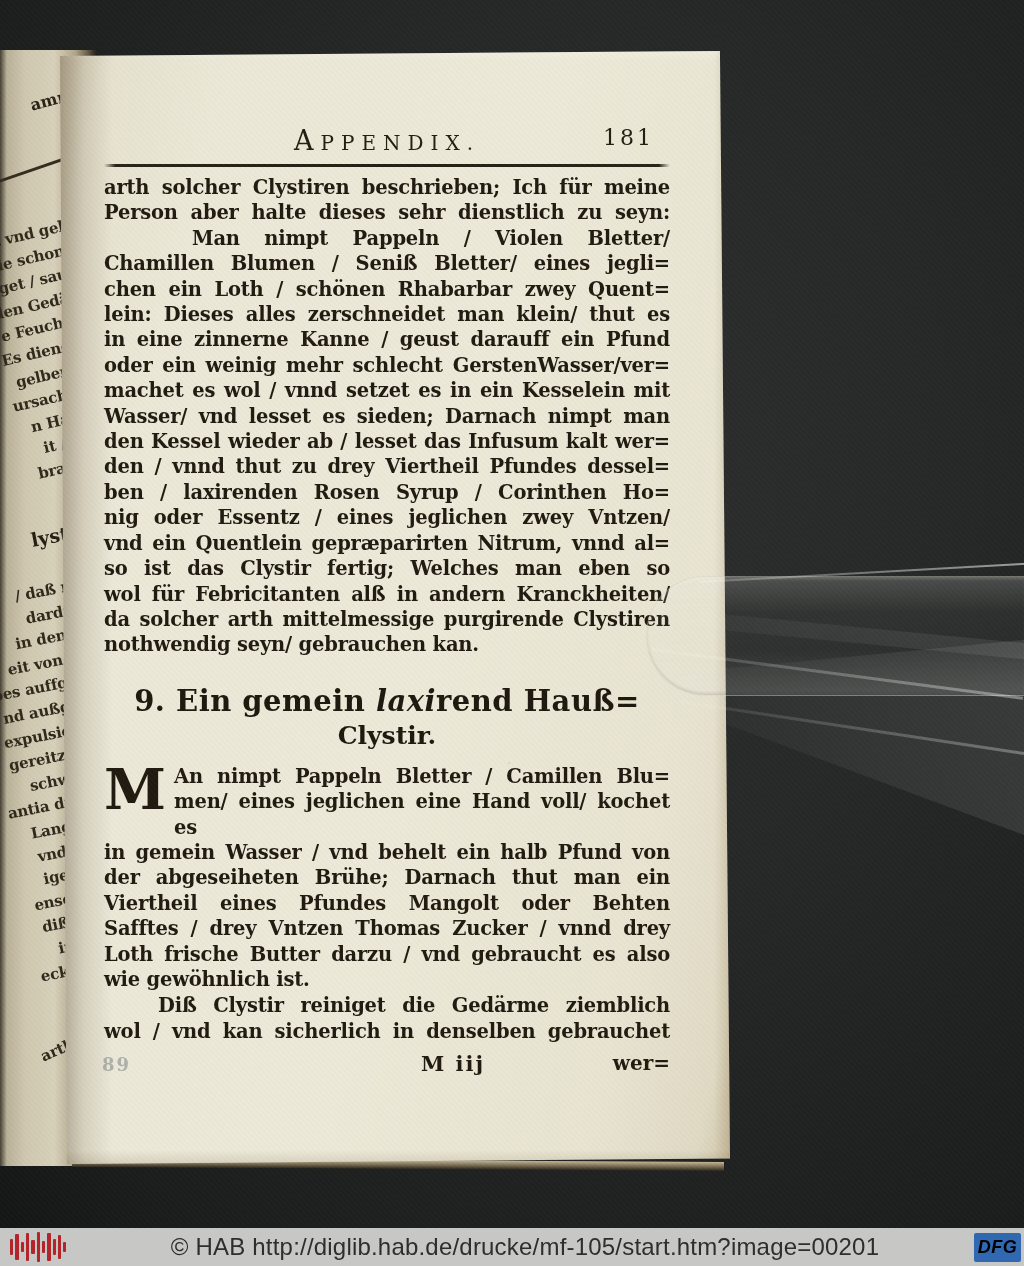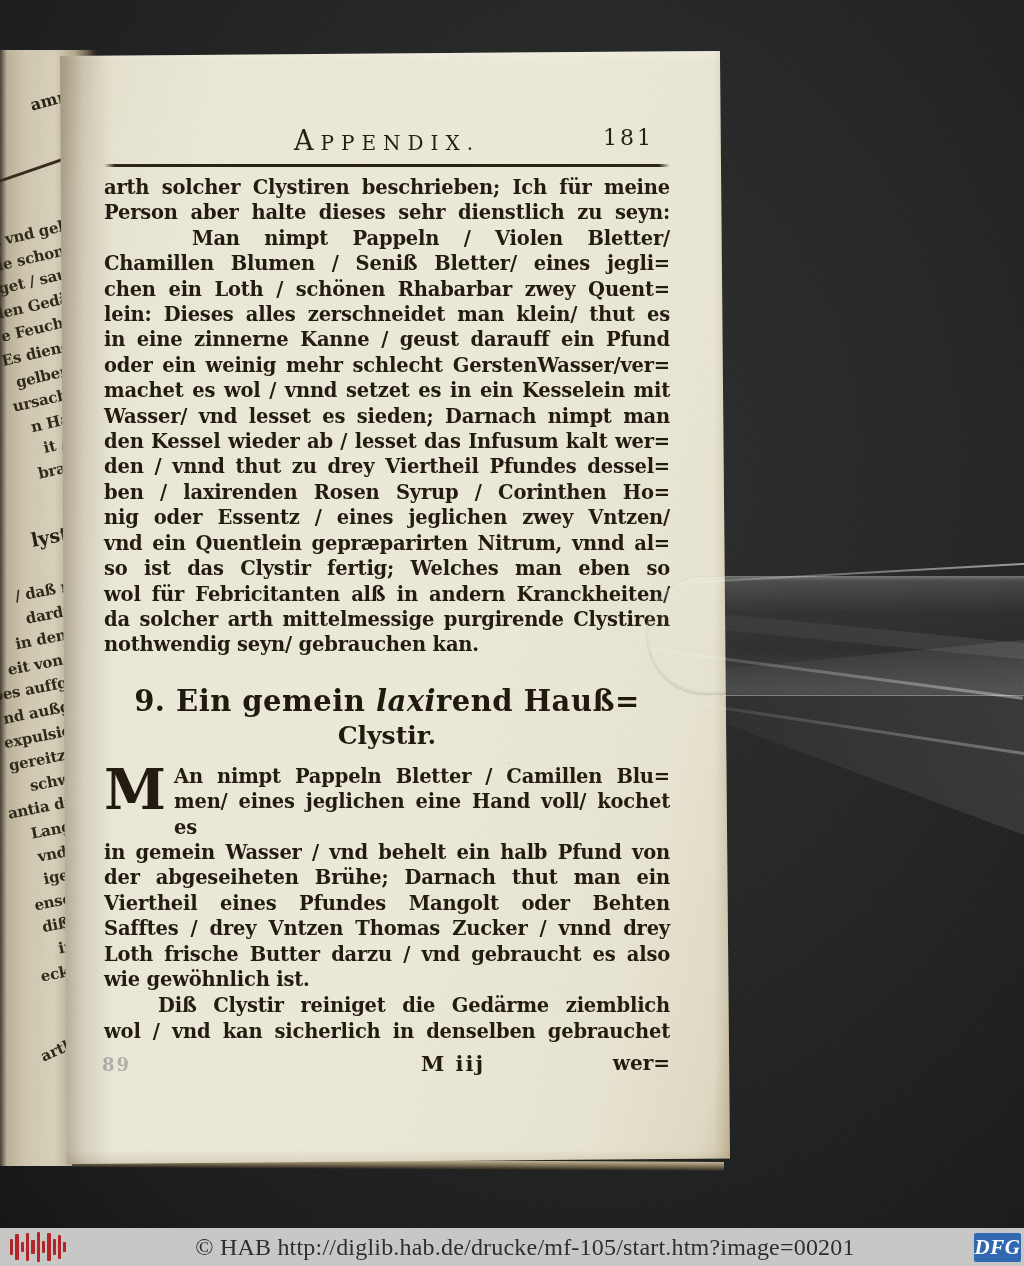--- a/index.html
+++ b/index.html
@@ -129,39 +129,39 @@
       background:linear-gradient(90deg, rgba(255,255,255,0.10), rgba(255,255,255,0.38));}
   .s3{left:680px;top:700px;width:348px;height:3px;transform:rotate(8.6deg);
       background:linear-gradient(90deg, rgba(255,255,255,0.06), rgba(255,255,255,0.30));}
   .s4{left:700px;top:612px;width:330px;height:16px;transform:rotate(5.5deg);
       background:linear-gradient(90deg, rgba(255,255,255,0.03), rgba(255,255,255,0.09));}
 
   
   .footer{
     position:absolute;left:0;bottom:0;width:1024px;height:38px;
     background:#c7c7c6;display:flex;align-items:center;
-    font-family:Liberation Serif, serif;
+    font-family:Liberation Sans, sans-serif;
   }
   .hab-logo{margin-left:10px;display:flex;align-items:center;gap:2px;width:66px;}
   .hab-logo span{display:block;width:3px;background:#b3242b;border-radius:1px;}
   .hab-logo span:nth-child(1){height:16px;}
   .hab-logo span:nth-child(2){height:26px;width:4px;}
   .hab-logo span:nth-child(3){height:10px;}
   .hab-logo span:nth-child(4){height:28px;}
   .hab-logo span:nth-child(5){height:14px;width:4px;}
   .hab-logo span:nth-child(6){height:30px;}
   .hab-logo span:nth-child(7){height:12px;}
   .hab-logo span:nth-child(8){height:28px;width:4px;}
   .hab-logo span:nth-child(9){height:16px;}
   .hab-logo span:nth-child(10){height:24px;}
   .hab-logo span:nth-child(11){height:10px;}
   .copyright{flex:1;text-align:center;font-size:24px;color:#2e2e2e;letter-spacing:0.2px;}
   .dfg-logo{
     margin-right:3px;width:47px;height:29px;background:#3069b2;border-radius:2px;
-    color:#ffffff;font-weight:bold;font-style:italic;font-size:21px;letter-spacing:0.5px;
+    color:#000000;font-weight:bold;font-style:italic;font-size:18px;letter-spacing:0.5px;
     display:flex;align-items:center;justify-content:center;
   }
 </style>
 </head>
 <body>
 
 <div class="stage">
 
   <div class="left-sliver">
     <div class="frag-block" style="top:30px;right:8px;transform:rotate(-15deg);">

